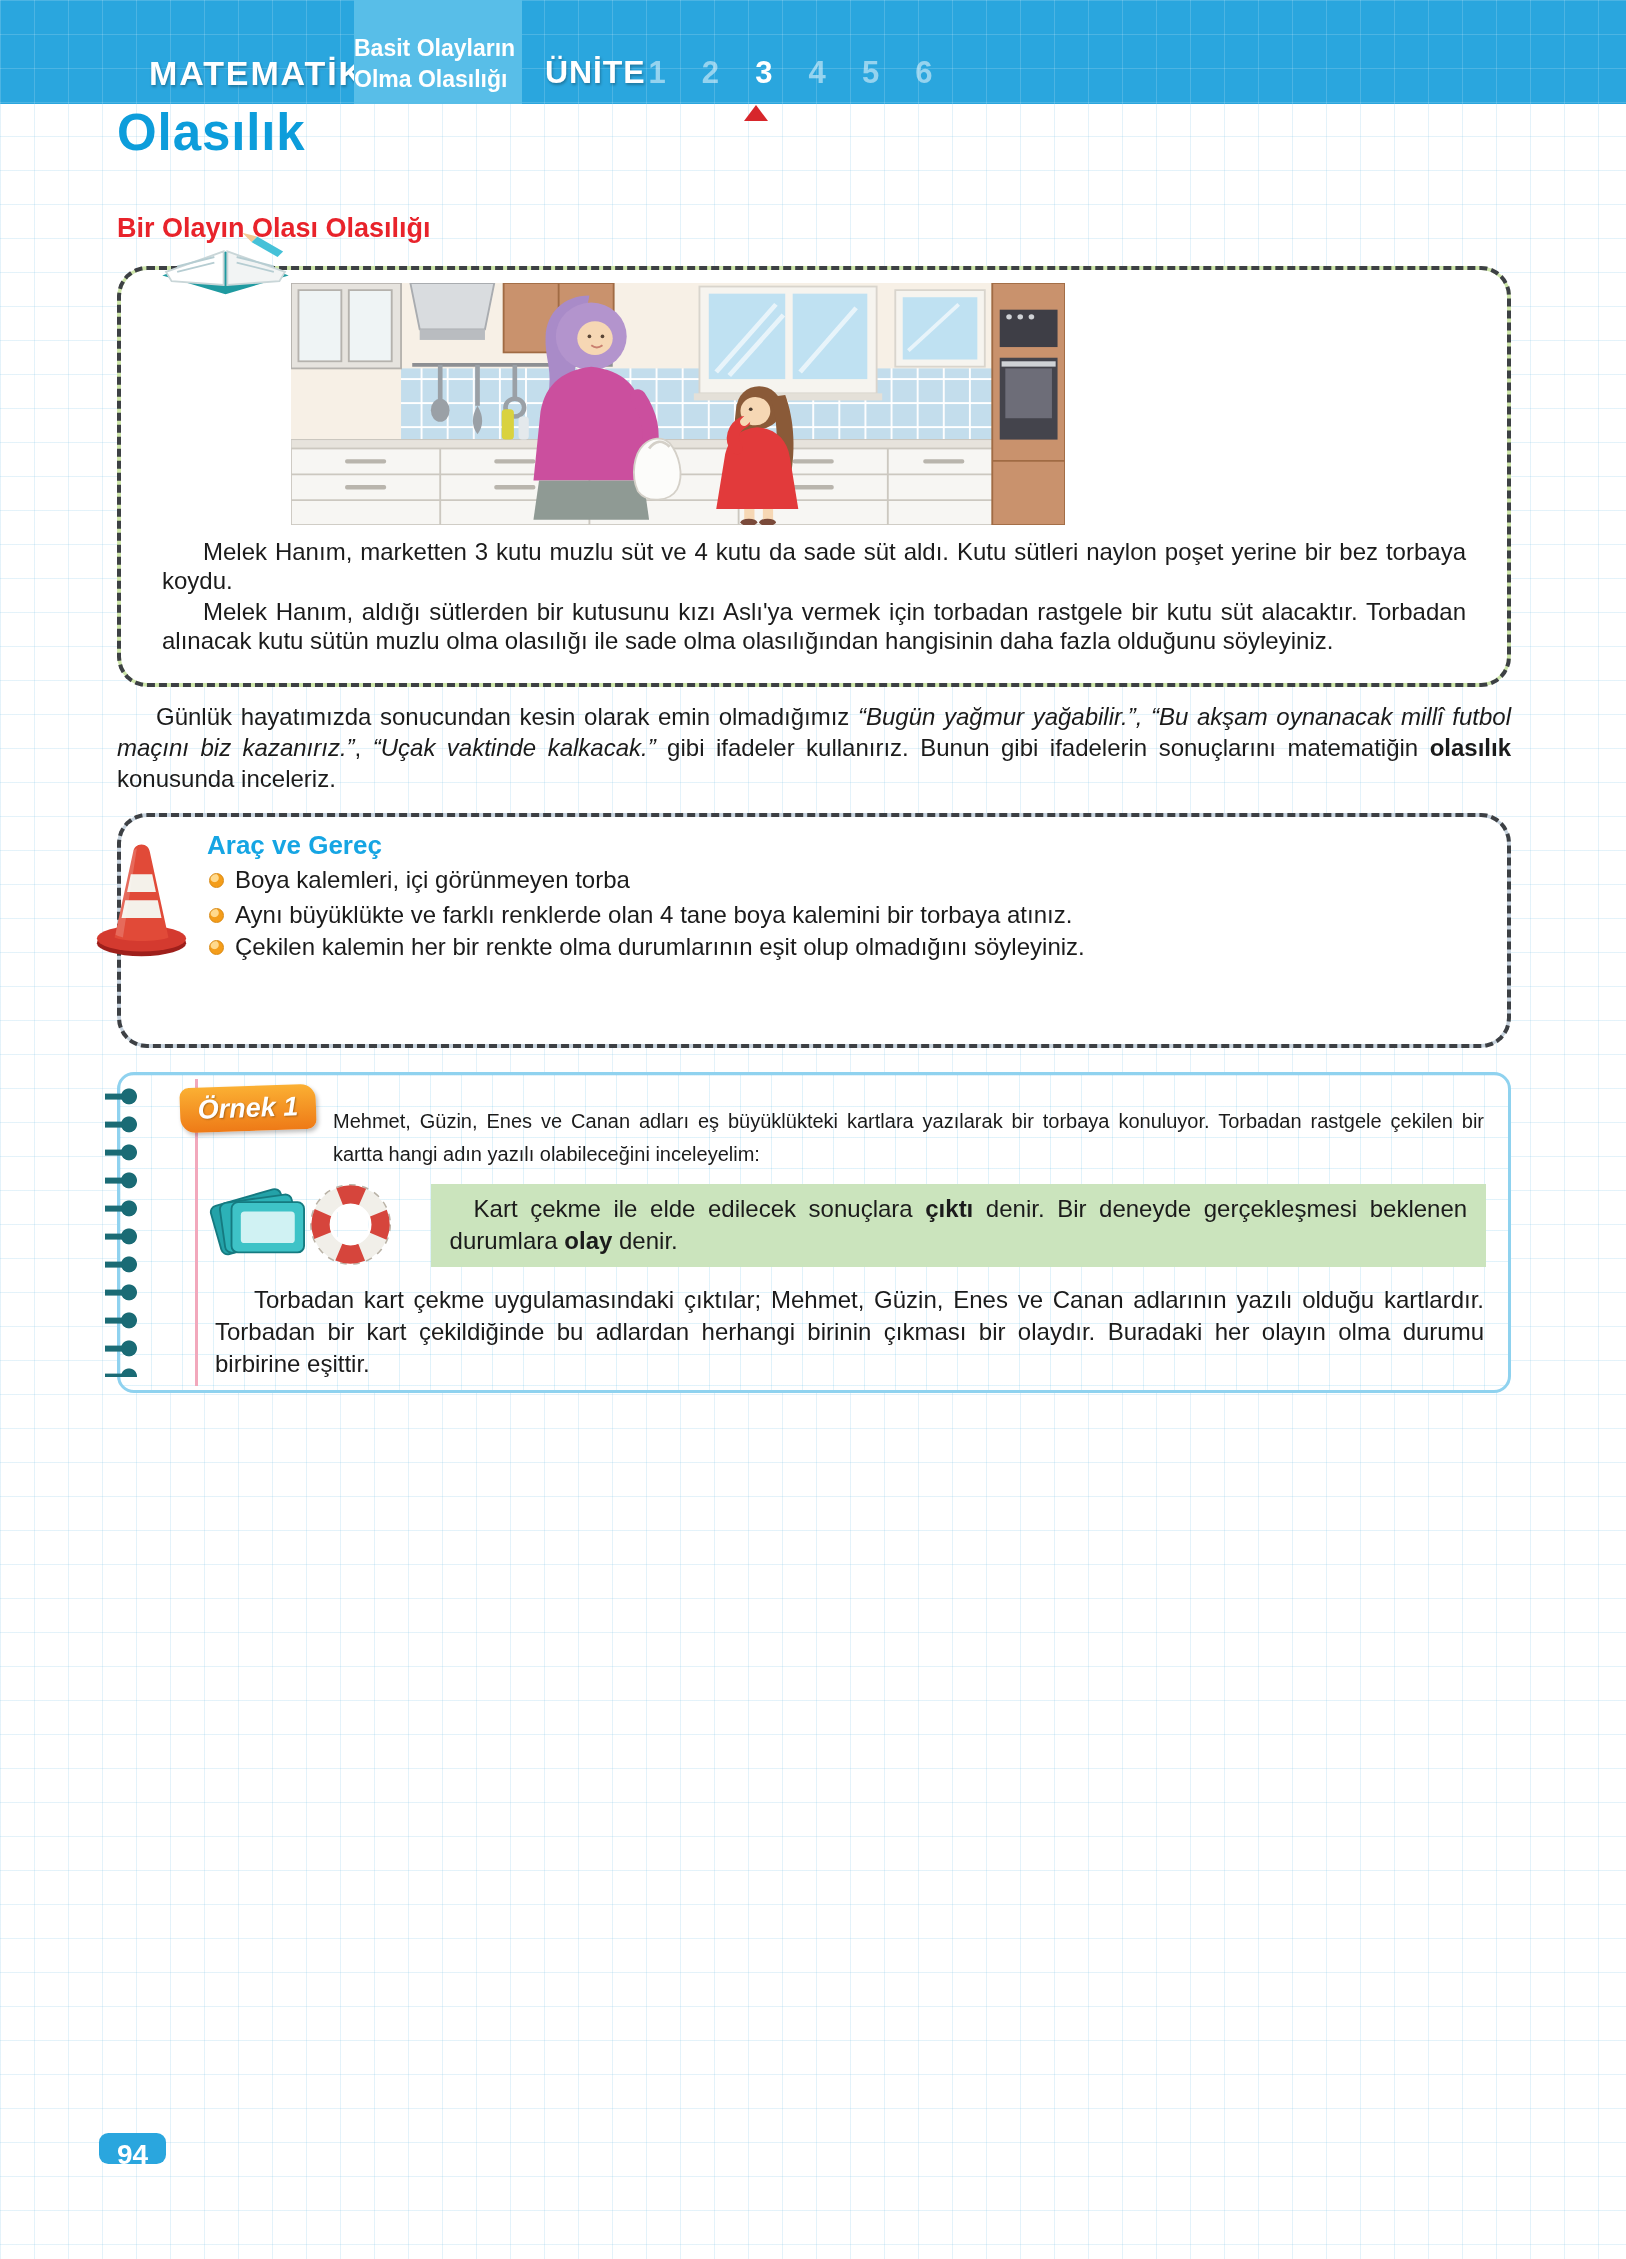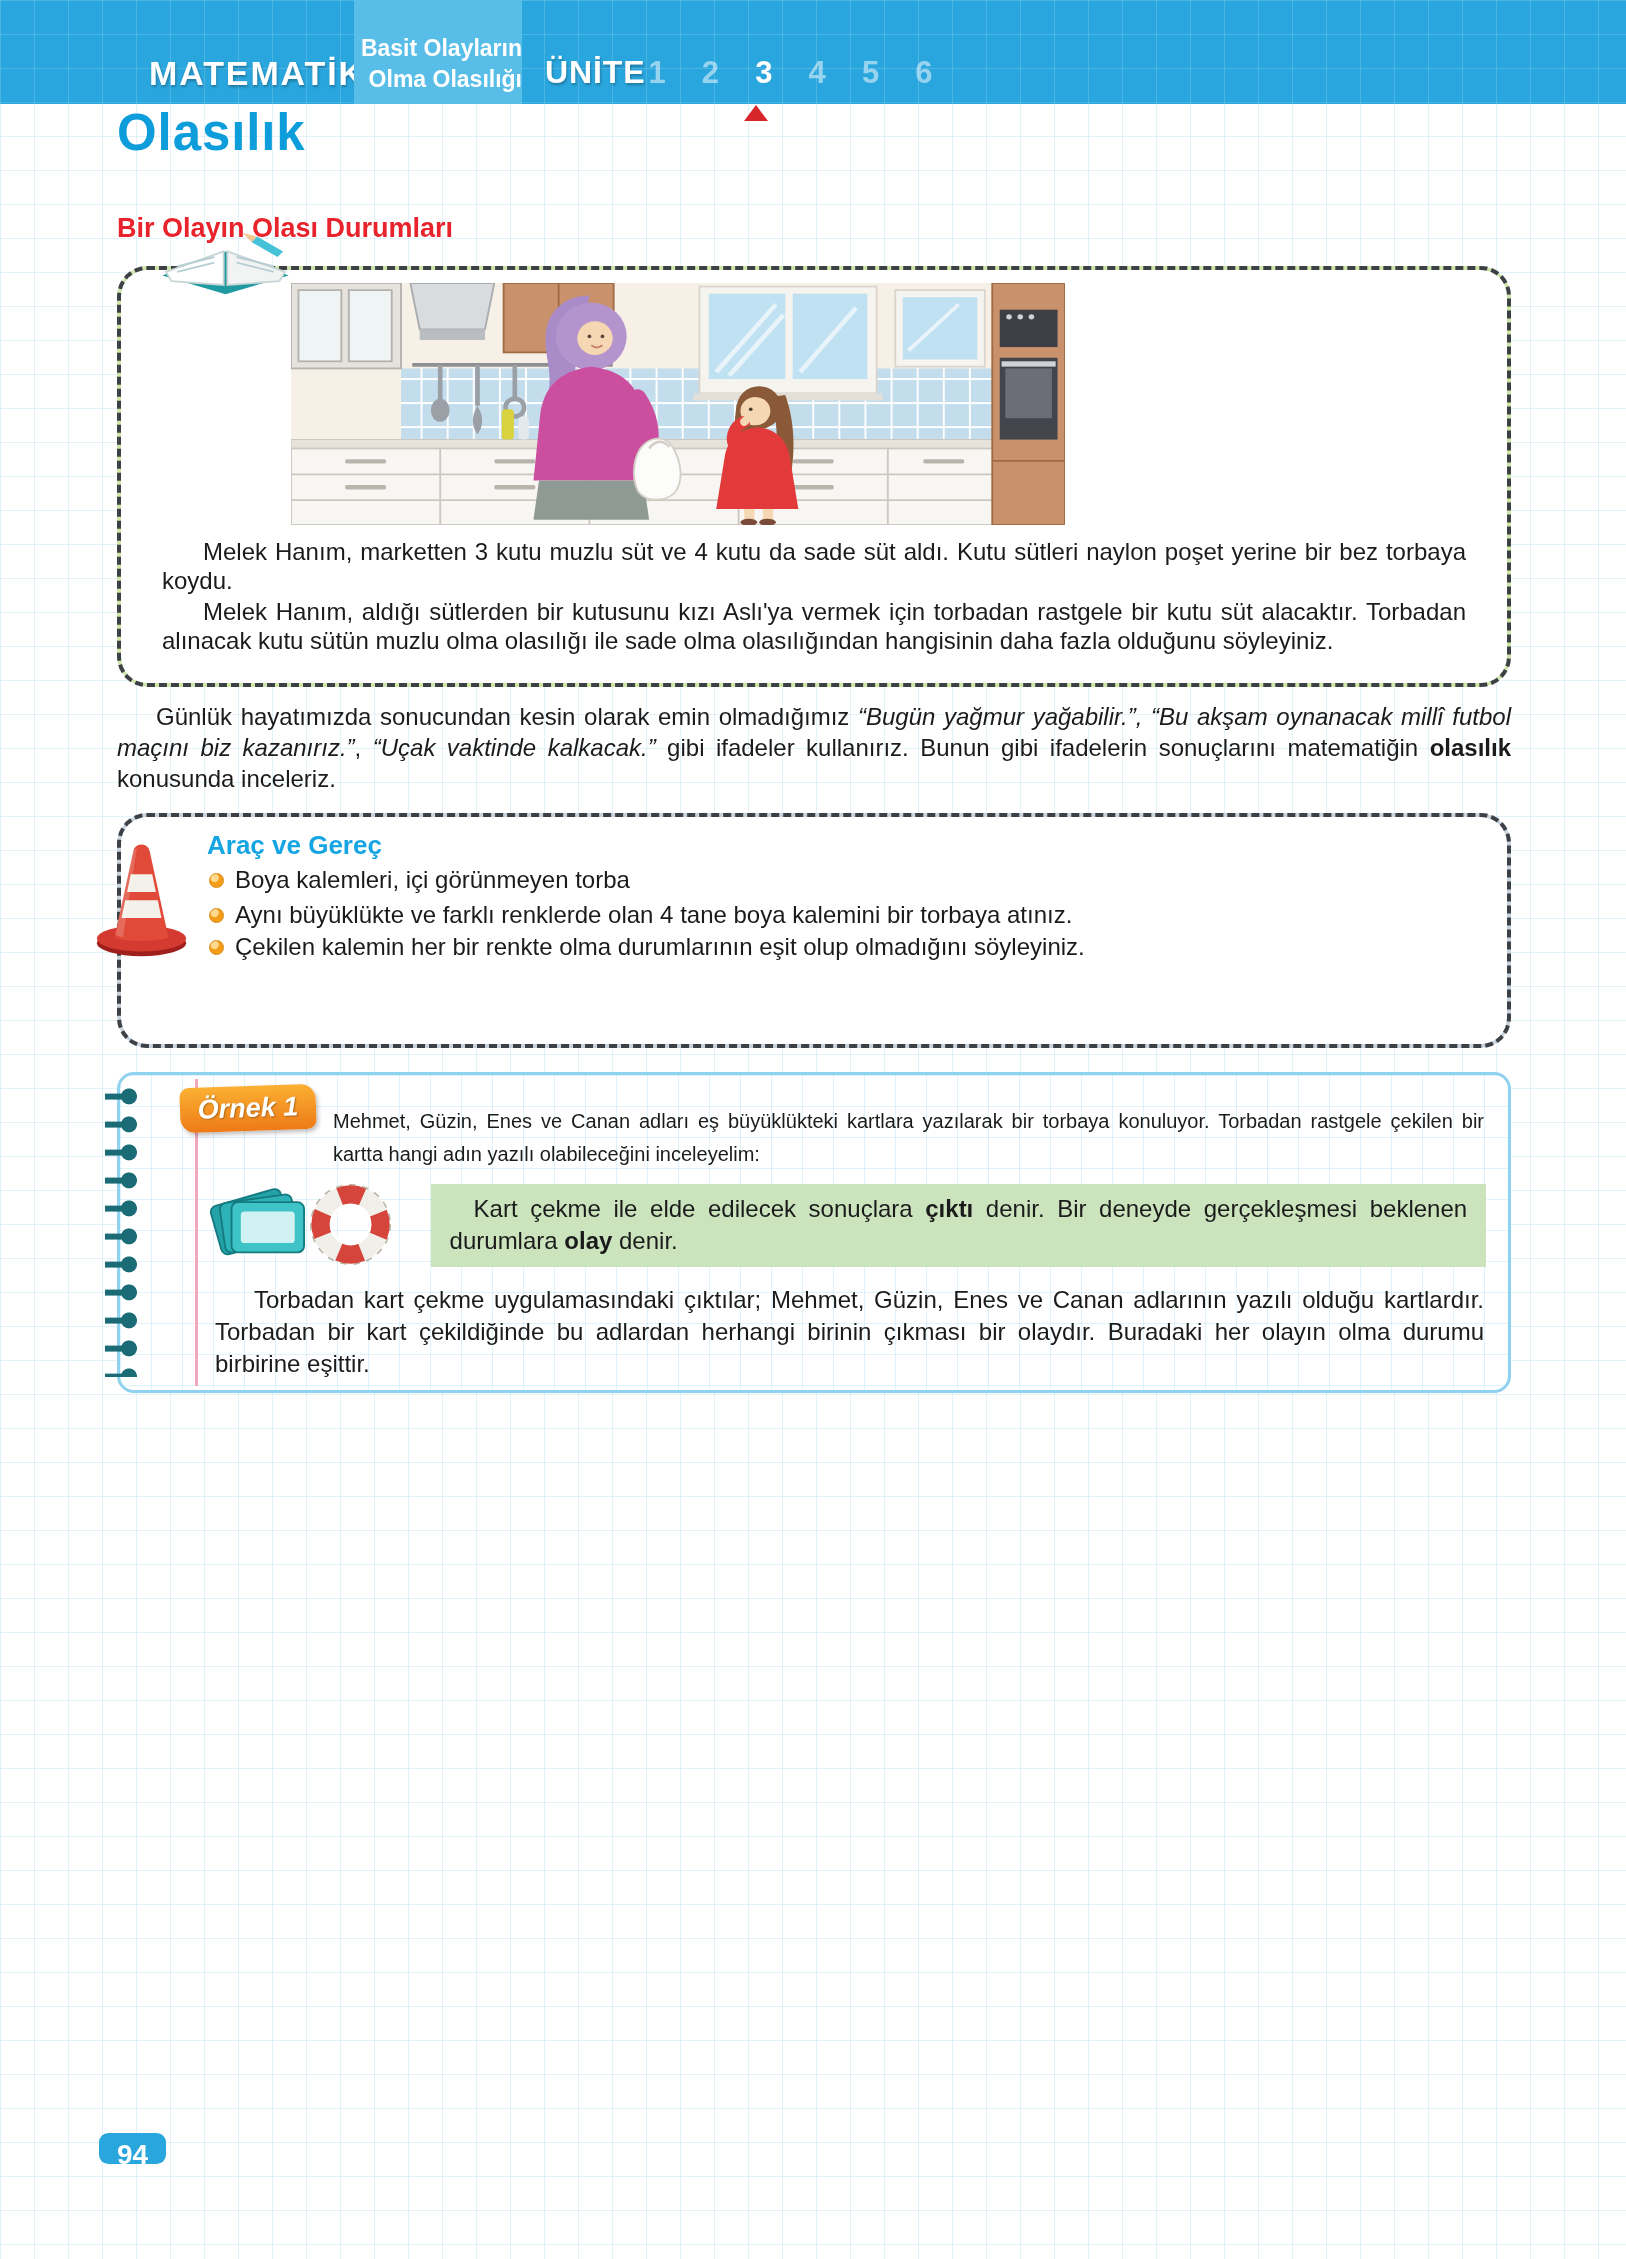--- a/index.html
+++ b/index.html
@@ -14,21 +14,21 @@
   
   .header { position:absolute; top:0; left:0; right:0; height:104px;
     background-color:#2aa6de;
     background-image:
       linear-gradient(to right, rgba(255,255,255,.16) 0.9px, transparent 0.9px),
       linear-gradient(to bottom, rgba(255,255,255,.16) 0.9px, transparent 0.9px);
     background-size:34px 34px; }
   .course { position:absolute; left:149px; bottom:11.2px; font-size:34px; font-weight:bold;
     color:#fff; letter-spacing:1.9px; text-shadow:0.9px 1.9px 2.8px rgba(0,0,0,.28); }
   .topic-band { position:absolute; left:354px; top:0; width:168px; height:104px; background:#58bee8;
-    color:#fff; font-size:23px; font-weight:bold; line-height:31px; text-align:right;
+    color:#fff; font-size:23px; font-weight:bold; line-height:31px; text-align:left;
     display:flex; flex-direction:column; justify-content:flex-end; padding-bottom:9.3px; }
   .unit-label { position:absolute; left:545px; bottom:13px; font-size:32px; font-weight:bold;
     color:#fff; letter-spacing:0.9px; text-shadow:0.9px 1.9px 2.8px rgba(0,0,0,.28); }
   .unit-numbers { position:absolute; left:641px; bottom:13px; display:flex; }
   .unit-num { width:32px; margin-right:21.4px; text-align:center; font-size:31px; font-weight:bold;
     color:rgba(255,255,255,.5); }
   .unit-num.active { color:#ffffff; }
   .unit-pointer { position:absolute; left:744px; top:105px; width:0; height:0;
     border-left:12px solid transparent; border-right:12px solid transparent;
     border-bottom:16px solid #d7262b; }
@@ -117,21 +117,21 @@
       <span class="unit-num">2</span>
       <span class="unit-num active">3</span>
       <span class="unit-num">4</span>
       <span class="unit-num">5</span>
       <span class="unit-num">6</span>
     </div>
   </header>
   <div class="unit-pointer"></div>
 
   <h1 class="title">Olasılık</h1>
-  <h3 class="section-heading">Bir Olayın Olası Durumları</h3>
+  <h3 class="section-heading">Bir Olayın Olası Olasılığı</h3>
 
   <section class="box-wrap green story-box">
     <div class="dashed-box">
 
       <div class="book-icon">
         <svg viewBox="0 0 156 78" width="145" height="73">
           <path d="M10,52 L78,26 L146,52 L78,72 Z" fill="#1f9aa0"></path>
           <path d="M14,48 L76,26 L76,62 L20,58 Z" fill="#ffffff" stroke="#c9d6d8" stroke-width="2"></path>
           <path d="M142,48 L80,26 L80,62 L136,58 Z" fill="#f2f4f4" stroke="#c9d6d8" stroke-width="2"></path>
           <g stroke="#b6cdd2" stroke-width="2">

